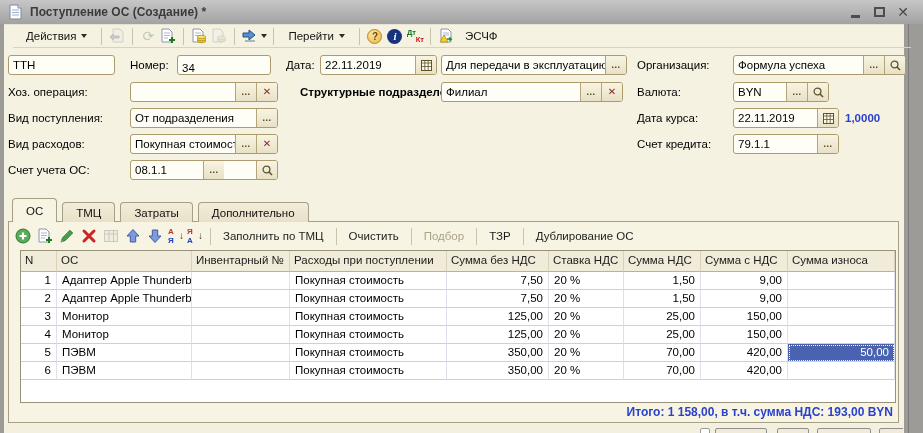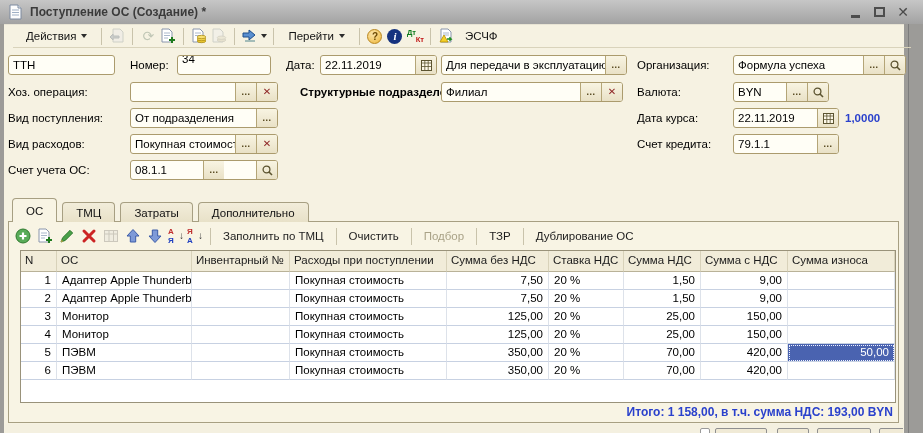--- a/index.html
+++ b/index.html
@@ -32,21 +32,21 @@
   .circle.info{background:#16337f;color:#fff;font-family:"Liberation Serif",serif;font-style:italic;font-size:11px;}
   .dtkt{position:relative;width:18px;height:17px;}
   .dtkt i{position:absolute;font-style:normal;font-size:7.5px;font-weight:bold;line-height:1;}
   .dtkt .dt{left:1px;top:1px;color:#0c7a1c;}
   .dtkt .kt{right:0;bottom:1px;color:#c01414;}
   .refresh-glyph{font-size:14px;color:#6f9a6f;line-height:1;}
   
   .lbl{position:absolute;height:20px;line-height:20px;font-size:11.5px;color:#000;white-space:nowrap;}
   .field{position:absolute;height:20px;display:flex;background:#fffef6;border:1px solid #ab9b6d;
     border-radius:3px;overflow:hidden;font-size:11.5px;}
-  .fv{flex:1;padding:3px 4px 9px;white-space:nowrap;overflow:hidden;color:#000;}
+  .fv{flex:1;padding:3px 4px 0;white-space:nowrap;overflow:hidden;color:#000;}
   .fb{flex:0 0 21px;border-left:1px solid #b4a577;background:linear-gradient(#f8f4e2,#e9e1c6);
     display:flex;align-items:center;justify-content:center;cursor:pointer;}
   .dots{font-size:9px;font-weight:bold;color:#4c3d12;letter-spacing:.5px;line-height:1;}
   .xg{font-size:10px;font-weight:bold;color:#8b1f1f;line-height:1;}
   .rate{position:absolute;left:845px;top:108px;height:20px;line-height:20px;font-size:11.5px;font-weight:600;color:#2a41cc;}
   
   .tabs{position:absolute;left:12px;top:198px;height:24px;display:flex;gap:5px;z-index:4;}
   .tab{display:flex;align-items:center;padding:0 13px;font-size:11.5px;color:#111;cursor:pointer;
     border:1px solid #a79f82;border-bottom:none;border-radius:4px 4px 0 0;
     background:linear-gradient(#f2edda,#e8e1c8);height:20px;margin-top:4px;}

